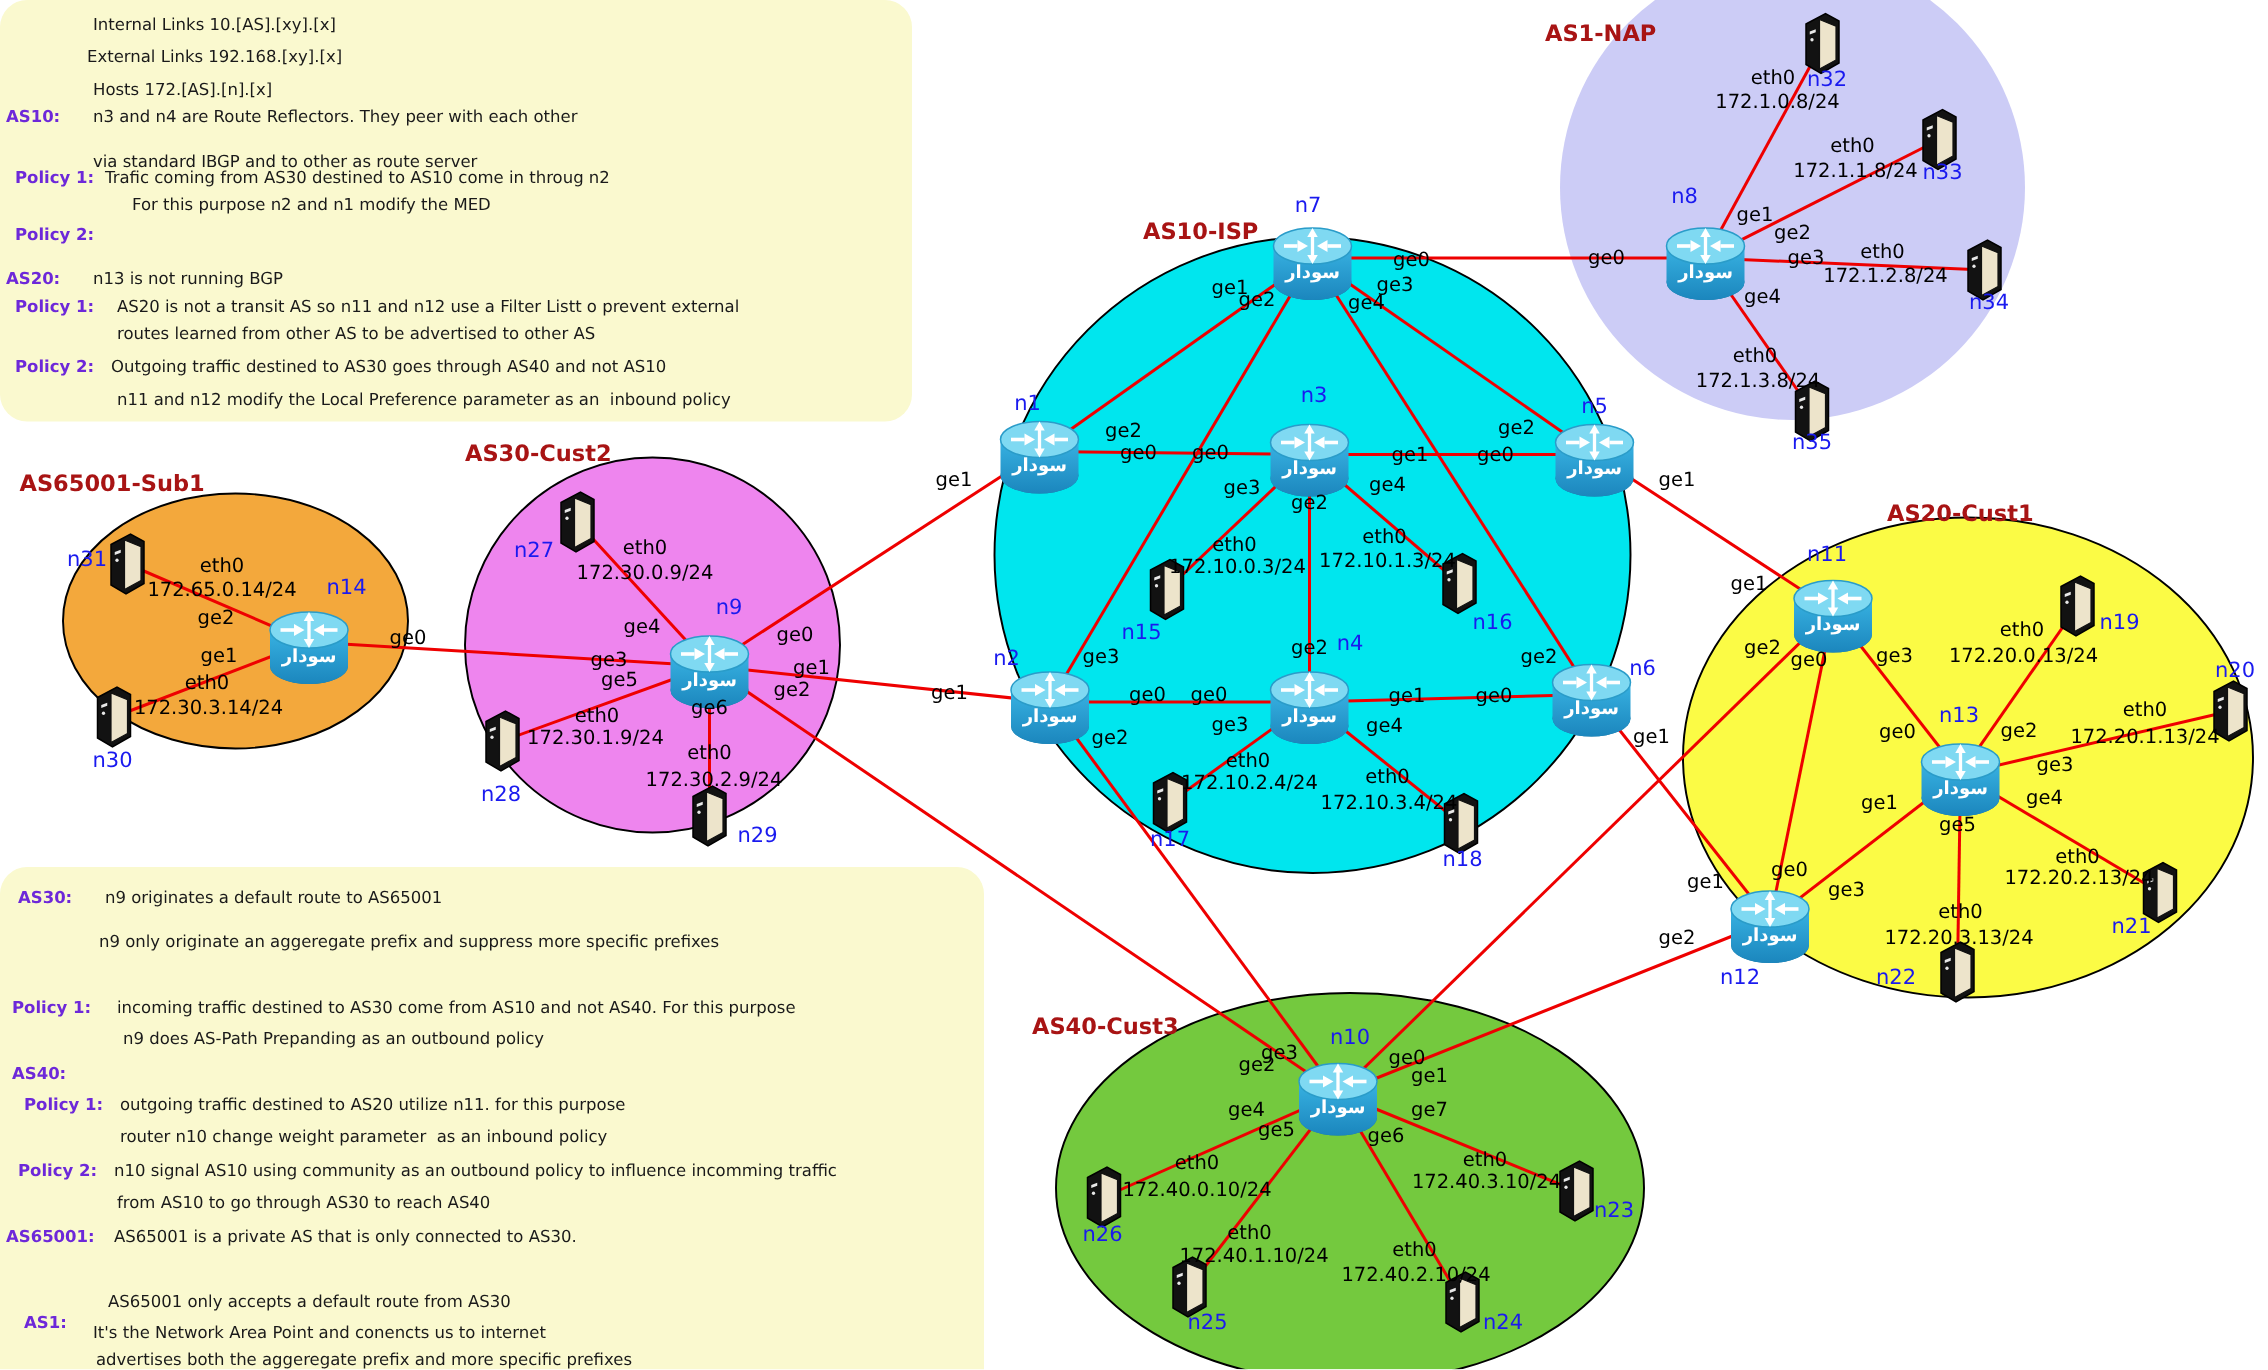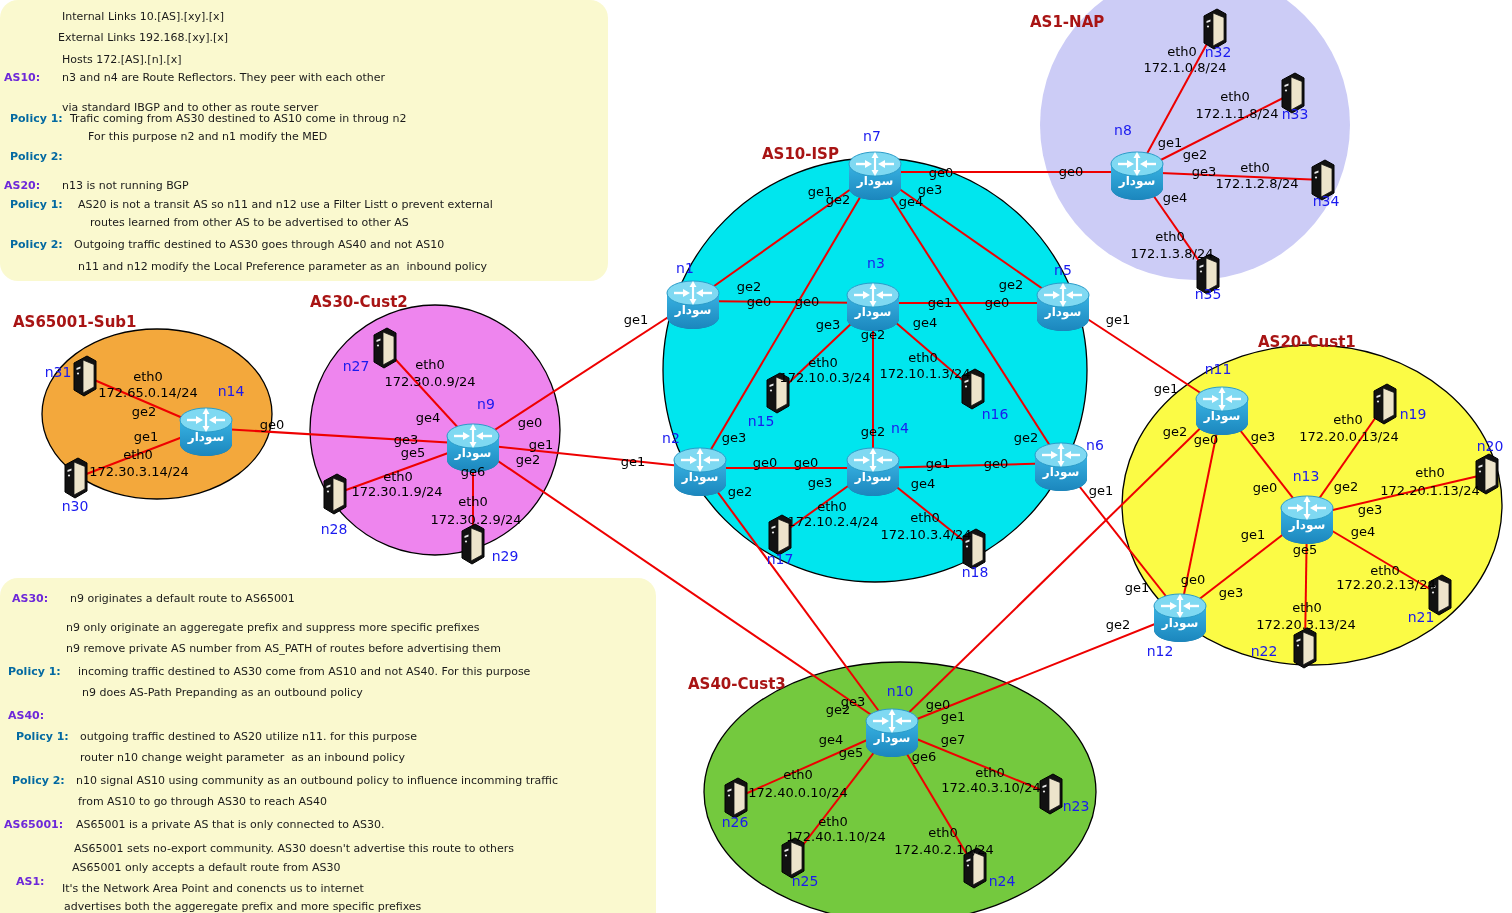--- a/index.html
+++ b/index.html
@@ -3,21 +3,21 @@
 <meta charset="utf-8">
 <style>
   html,body{margin:0;padding:0;background:#ffffff;}
   .stage{position:relative;width:1512px;height:913px;overflow:hidden;
          font-family:"DejaVu Sans",sans-serif;background:#ffffff;}
   .stage svg{position:absolute;left:0;top:0;}
   #notes{position:absolute;left:0;top:0;width:100%;height:100%;}
   .note{position:absolute;background:#FAF9CF;border-radius:18px;}
   .note-part{position:absolute;white-space:pre;font-size:11px;color:#1a1a1a;line-height:17px;}
   .note-part.as{color:#6d28d9;font-weight:bold;}
-  .note-part.policy{color:#0369a1;font-weight:bold;}
+  .note-part.policy{color:#6d28d9;font-weight:bold;}
   .region-title{font-family:"DejaVu Sans",sans-serif;font-size:15px;font-weight:bold;fill:#A81414;}
   .node-label{font-family:"DejaVu Sans",sans-serif;font-size:14px;fill:#1A1AEF;text-anchor:middle;}
   .iface-label{font-family:"DejaVu Sans",sans-serif;font-size:13px;fill:#000;text-anchor:middle;}
   .ip-label{font-family:"DejaVu Sans",sans-serif;font-size:13px;fill:#000;text-anchor:middle;}
   .router-text{font-family:"DejaVu Sans",sans-serif;font-size:12px;font-weight:bold;fill:#ffffff;text-anchor:middle;}
 </style>
 </head>
 <body>
 
 <div class="stage">
@@ -30,43 +30,41 @@
         <span class="note-part" style="left: 62px; top: 69px;">n3 and n4 are Route Reflectors. They peer with each other</span>
         <span class="note-part" style="left: 62px; top: 99px;">via standard IBGP and to other as route server</span>
         <span class="note-part policy" style="left: 10px; top: 110px;">Policy 1:</span>
         <span class="note-part" style="left: 70px; top: 110px;">Trafic coming from AS30 destined to AS10 come in throug n2</span>
         <span class="note-part" style="left: 88px; top: 128px;">For this purpose n2 and n1 modify the MED</span>
         <span class="note-part policy" style="left: 10px; top: 148px;">Policy 2:</span>
         <span class="note-part as" style="left: 4px; top: 177px;">AS20:</span>
         <span class="note-part" style="left: 62px; top: 177px;">n13 is not running BGP</span>
         <span class="note-part policy" style="left: 10px; top: 196px;">Policy 1:</span>
         <span class="note-part" style="left: 78px; top: 196px;">AS20 is not a transit AS so n11 and n12 use a Filter Listt o prevent external</span>
-        <span class="note-part" style="left: 78px; top: 214px; margin-left: 12px;">routes learned from other AS to be advertised to other AS</span>
+        <span class="note-part" style="left: 78px; top: 214px;">routes learned from other AS to be advertised to other AS</span>
         <span class="note-part policy" style="left: 10px; top: 236px;">Policy 2:</span>
         <span class="note-part" style="left: 74px; top: 236px;">Outgoing traffic destined to AS30 goes through AS40 and not AS10</span>
         <span class="note-part" style="left: 78px; top: 258px;">n11 and n12 modify the Local Preference parameter as an  inbound policy</span>
       </div>
       <div class="note" style="left: 0px; top: 578px; width: 656px; height: 432px;">
         <span class="note-part as" style="left: 12px; top: 12px;">AS30:</span>
         <span class="note-part" style="left: 70px; top: 12px;">n9 originates a default route to AS65001</span>
         <span class="note-part" style="left: 66px; top: 41px;">n9 only originate an aggeregate prefix and suppress more specific prefixes</span>
-        <span class="note-part" style="left: 66px; top: 62px;">n9 remove private AS number from AS_PATH of routes before advertising them</span>
         <span class="note-part policy" style="left: 8px; top: 85px;">Policy 1:</span>
         <span class="note-part" style="left: 78px; top: 85px;">incoming traffic destined to AS30 come from AS10 and not AS40. For this purpose</span>
         <span class="note-part" style="left: 82px; top: 106px;">n9 does AS-Path Prepanding as an outbound policy</span>
         <span class="note-part as" style="left: 8px; top: 129px;">AS40:</span>
         <span class="note-part policy" style="left: 16px; top: 150px;">Policy 1:</span>
         <span class="note-part" style="left: 80px; top: 150px;">outgoing traffic destined to AS20 utilize n11. for this purpose</span>
         <span class="note-part" style="left: 80px; top: 171px;">router n10 change weight parameter  as an inbound policy</span>
         <span class="note-part policy" style="left: 12px; top: 194px;">Policy 2:</span>
         <span class="note-part" style="left: 76px; top: 194px;">n10 signal AS10 using community as an outbound policy to influence incomming traffic</span>
         <span class="note-part" style="left: 78px; top: 215px;">from AS10 to go through AS30 to reach AS40</span>
         <span class="note-part as" style="left: 4px; top: 238px;">AS65001:</span>
         <span class="note-part" style="left: 76px; top: 238px;">AS65001 is a private AS that is only connected to AS30.</span>
-        <span class="note-part" style="left: 74px; top: 262px;">AS65001 sets no-export community. AS30 doesn't advertise this route to others</span>
         <span class="note-part" style="left: 72px; top: 281px;">AS65001 only accepts a default route from AS30</span>
         <span class="note-part as" style="left: 16px; top: 295px;">AS1:</span>
         <span class="note-part" style="left: 62px; top: 302px;">It's the Network Area Point and conencts us to internet</span>
         <span class="note-part" style="left: 64px; top: 320px;">advertises both the aggeregate prefix and more specific prefixes</span>
       </div>
     </div>
   <svg id="topology" xmlns="http://www.w3.org/2000/svg" width="1512" height="913">
     <defs>
       <linearGradient id="routerGrad" x1="0" y1="0" x2="0" y2="1">
         <stop offset="0" stop-color="#38B2E2"></stop>

